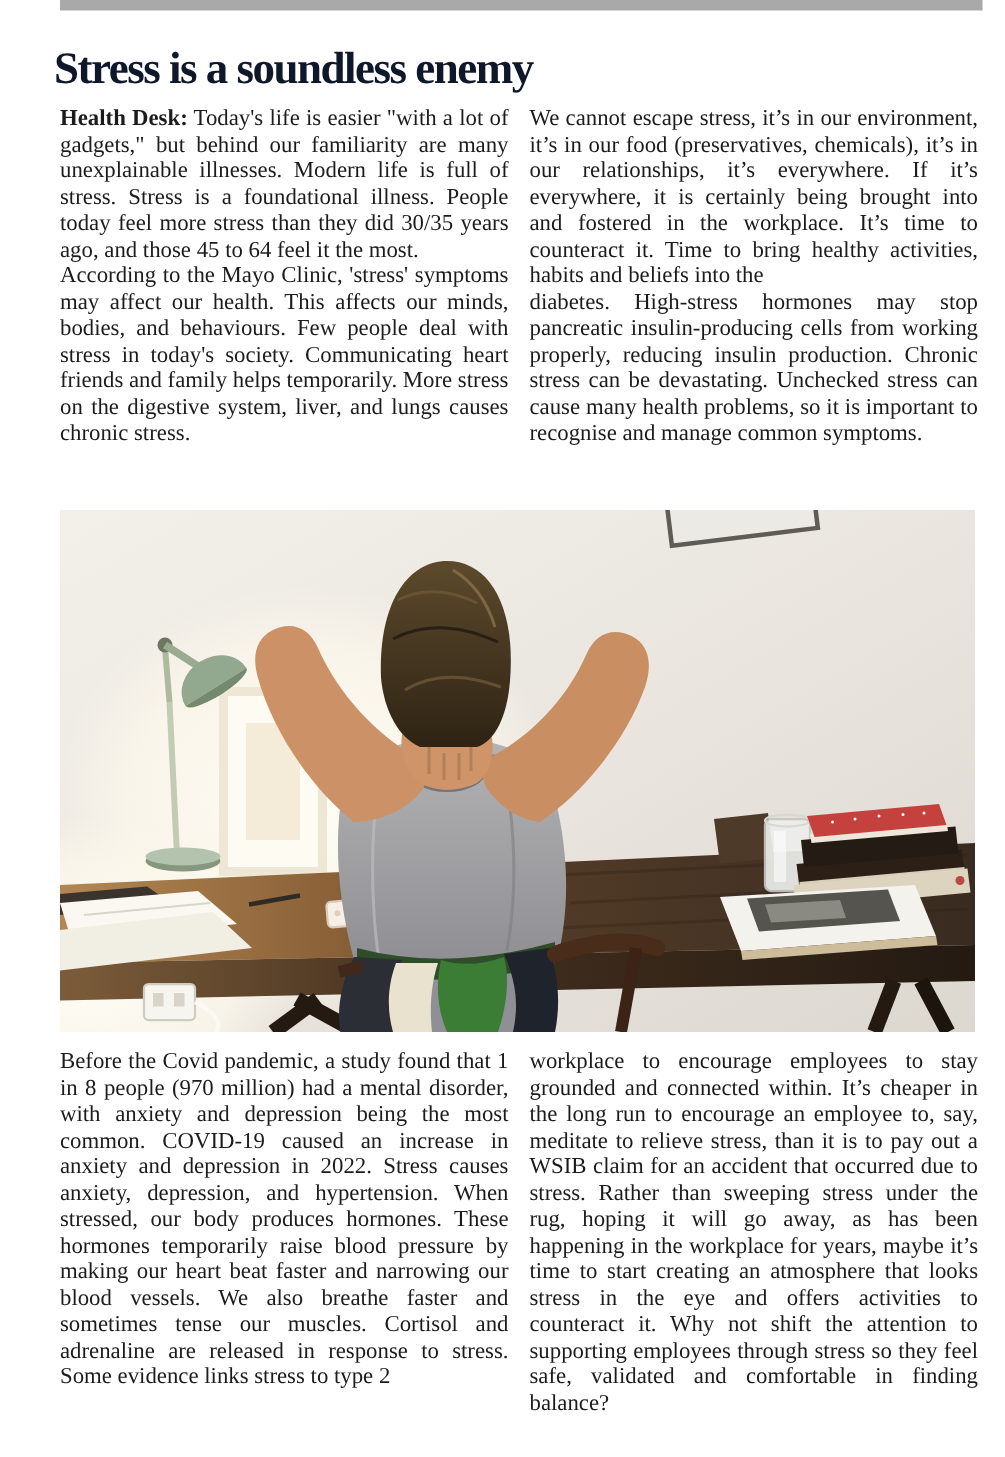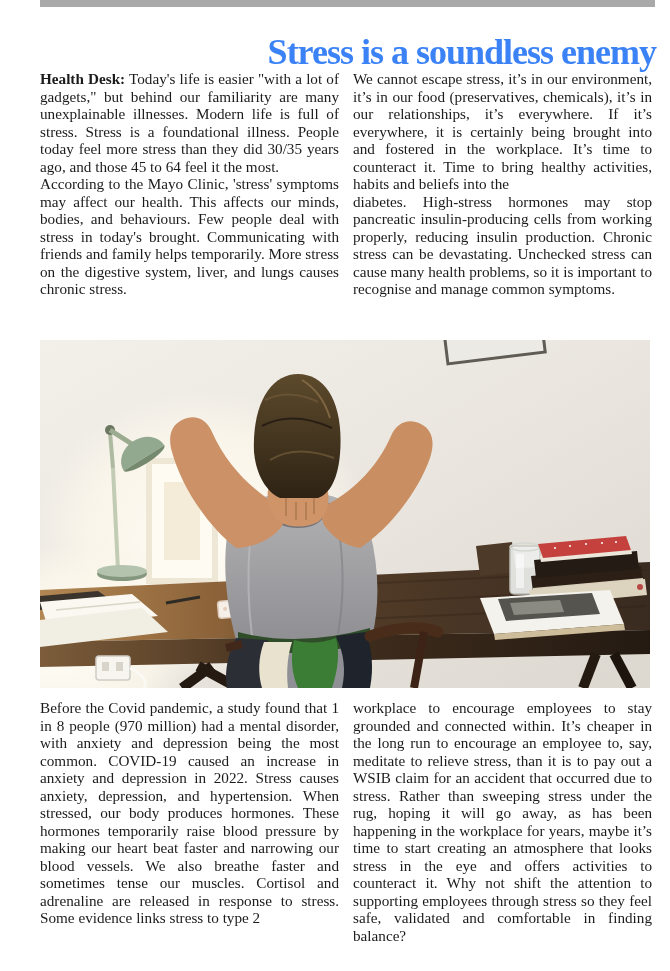--- a/index.html
+++ b/index.html
@@ -3,42 +3,42 @@
 <meta charset="utf-8">
 <style>
   html,body{margin:0;padding:0;}
   body{
     width:670px;height:971px;background:#ffffff;position:relative;overflow:hidden;
     font-family:"Liberation Serif","DejaVu Serif",serif;color:#1b1b1b;
   }
   .topbar{position:absolute;left:40px;top:0;width:615px;height:7px;background:#a9a9a9;}
   .headline{
     position:absolute;left:36px;top:9px;width:620px;white-space:nowrap;
-    font-size:36px;font-weight:bold;letter-spacing:-1px;color:#3b82f6;line-height:1.1;text-align:right;
+    font-size:30px;font-weight:bold;letter-spacing:-1px;color:#0f172a;line-height:1.1;
   }
   .cols{position:absolute;left:40px;width:612px;display:flex;gap:14px;}
   .cols-top{top:70px;height:264px;overflow:hidden;}
   .cols-bottom{top:699px;height:252px;overflow:hidden;justify-content:flex-end;}
   .col{width:299px;flex:0 0 299px;text-align:justify;font-size:15.2px;line-height:17.5px;}
   .col p{margin:0;}
   .lead-label{font-weight:bold;}
   .photo-wrap{position:absolute;left:40px;top:340px;width:610px;height:348px;overflow:hidden;}
   .photo-wrap svg{display:block;}
 </style>
 </head>
 <body>
 
 <div class="topbar"></div>
 
 <h1 class="headline">Stress is a soundless enemy</h1>
 
 <div class="cols cols-top">
   <div class="col">
     <p><span class="lead-label">Health Desk:</span> <span>Today's life is easier "with a lot of gadgets," but behind our familiarity are many unexplainable illnesses. Modern life is full of stress. Stress is a foundational illness. People today feel more stress than they did 30/35 years ago, and those 45 to 64 feel it the most.</span></p>
-    <p>According to the Mayo Clinic, 'stress' symptoms may affect our health. This affects our minds, bodies, and behaviours. Few people deal with stress in today's brought. Communicating with friends and family helps temporarily. More stress on the digestive system, liver, and lungs causes chronic stress.</p>
+    <p>According to the Mayo Clinic, 'stress' symptoms may affect our health. This affects our minds, bodies, and behaviours. Few people deal with stress in today's society. Communicating heart friends and family helps temporarily. More stress on the digestive system, liver, and lungs causes chronic stress.</p>
   </div>
   <div class="col">
     <p>We cannot escape stress, it’s in our environment, it’s in our food (preservatives, chemicals), it’s in our relationships, it’s everywhere. If it’s everywhere, it is certainly being brought into and fostered in the workplace. It’s time to counteract it. Time to bring healthy activities, habits and beliefs into the</p>
     <p>diabetes. High-stress hormones may stop pancreatic insulin-producing cells from working properly, reducing insulin production. Chronic stress can be devastating. Unchecked stress can cause many health problems, so it is important to recognise and manage common symptoms.</p>
   </div>
 </div>
 
 <div class="photo-wrap">
   <svg viewBox="0 0 610 348" width="610" height="348" xmlns="http://www.w3.org/2000/svg">
     <defs>

